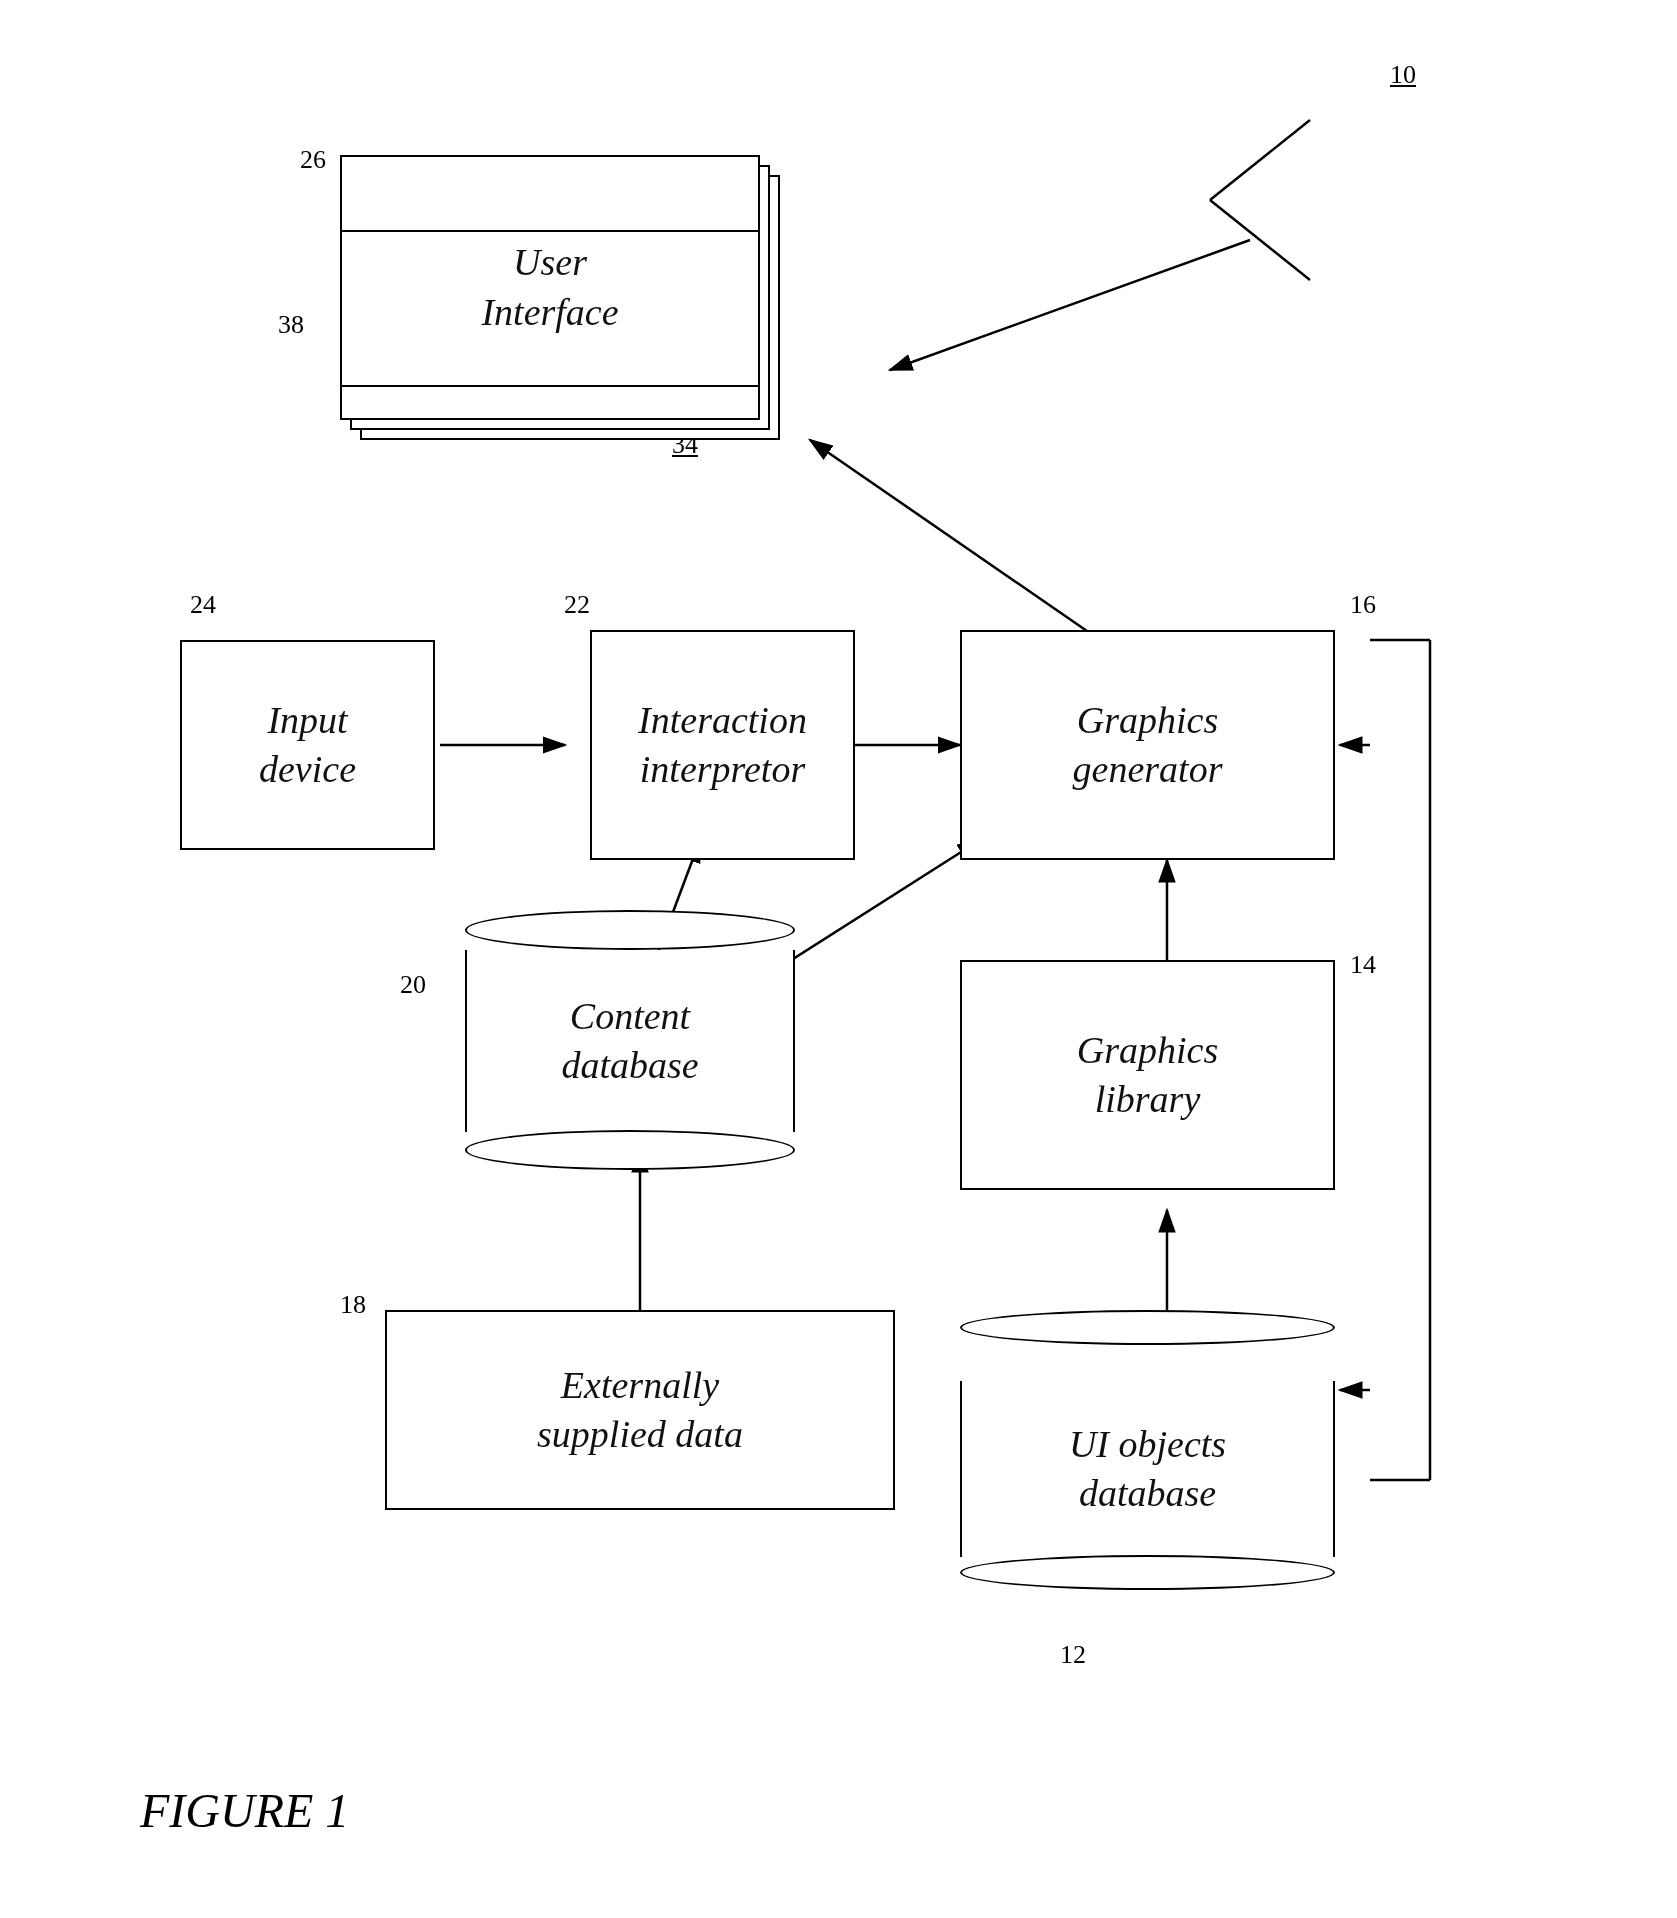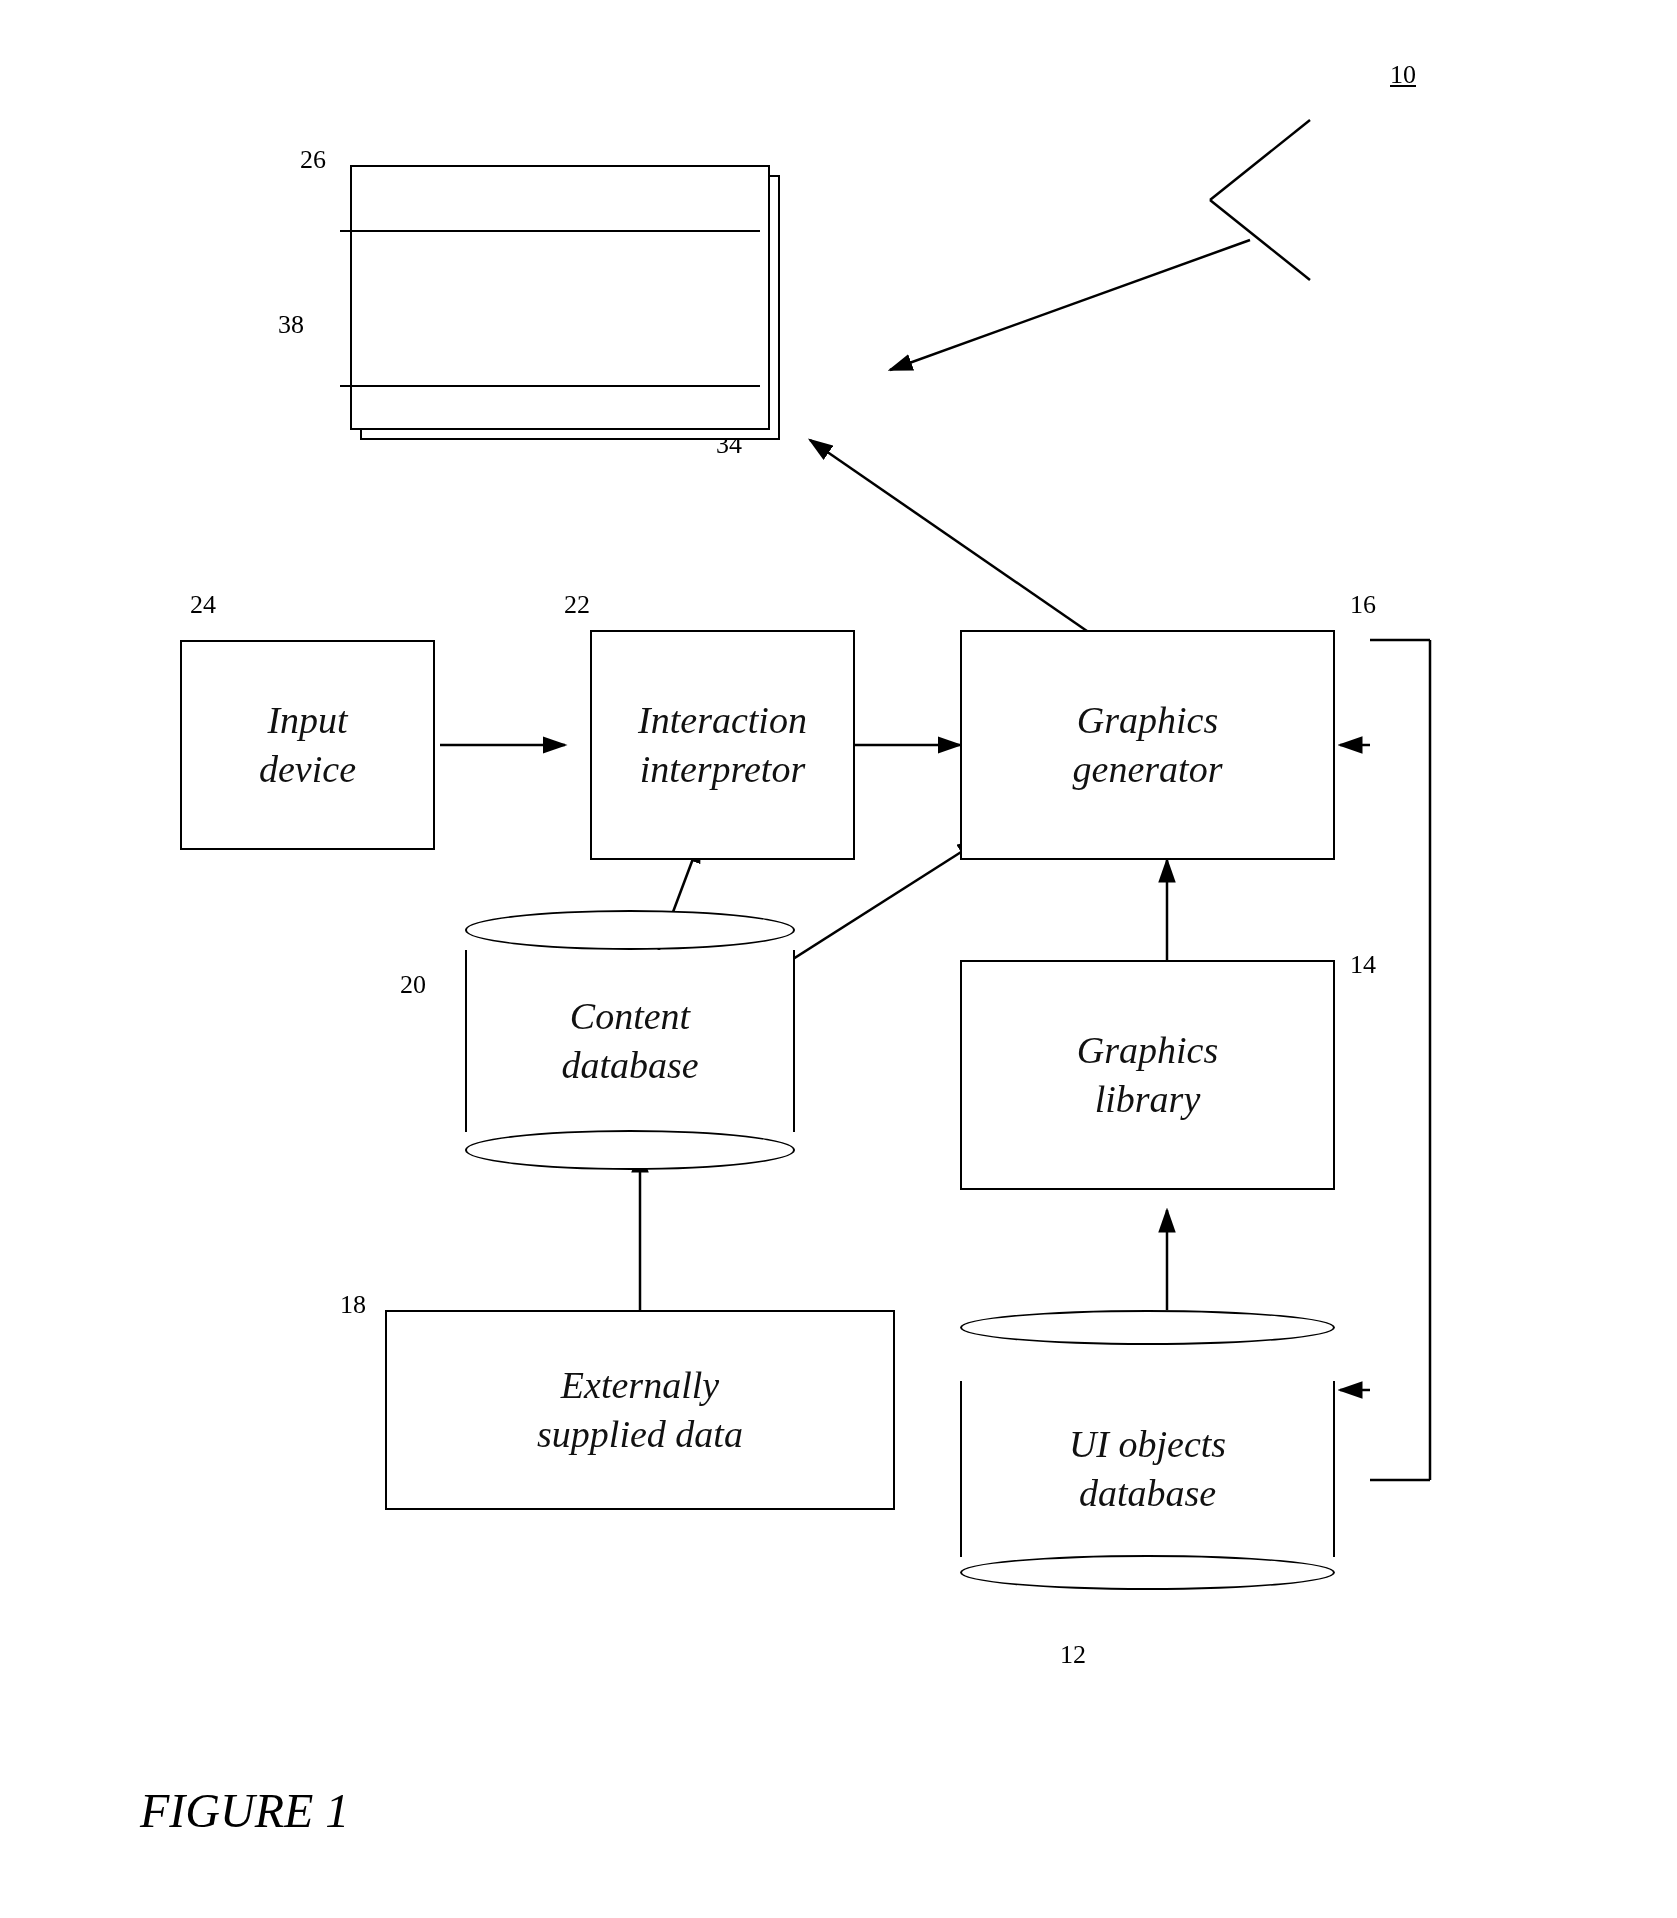--- a/index.html
+++ b/index.html
@@ -161,27 +161,30 @@
     <line x1="640" y1="1310" x2="640" y2="1150" stroke="#000" stroke-width="2.5" marker-end="url(#arrow)"></line>
 
   </svg>
 
   <div class="label-ref underline" style="top:60px; left:1390px;">10</div>
 
   <div class="label-ref" style="top:145px; left:300px;">26</div>
 
   <div class="label-ref" style="top:310px; left:278px;">38</div>
 
-  <div class="label-ref" style="top:430px; left:716px;">34</div>
+  <div class="label-ref" style="top:430px; left:672px;text-decoration:underline;">34</div>
 
   <div class="ui-box-stack" style="top:155px; left:340px; width:440px; height:290px;">
 
     <div class="ui-box-layer" style="top:20px; left:20px; width:420px; height:265px;"></div>
     <div class="ui-box-layer" style="top:10px; left:10px; width:420px; height:265px;"></div>
 
+    <div class="box" style="top:0; left:0; width:420px; height:265px; position:absolute;">
+      <span class="box-text">User<br>Interface</span>
+    </div>
 
     <div style="position:absolute; top:75px; left:0; width:420px; height:2px; background:#000;"></div>
     <div style="position:absolute; top:230px; left:0; width:420px; height:2px; background:#000;"></div>
   </div>
 
   <div class="label-ref" style="top:590px; left:564px;">22</div>
 
   <div class="box" style="top:630px; left:590px; width:265px; height:230px;">
     <span class="box-text">Interaction<br>interpretor</span>
   </div>

